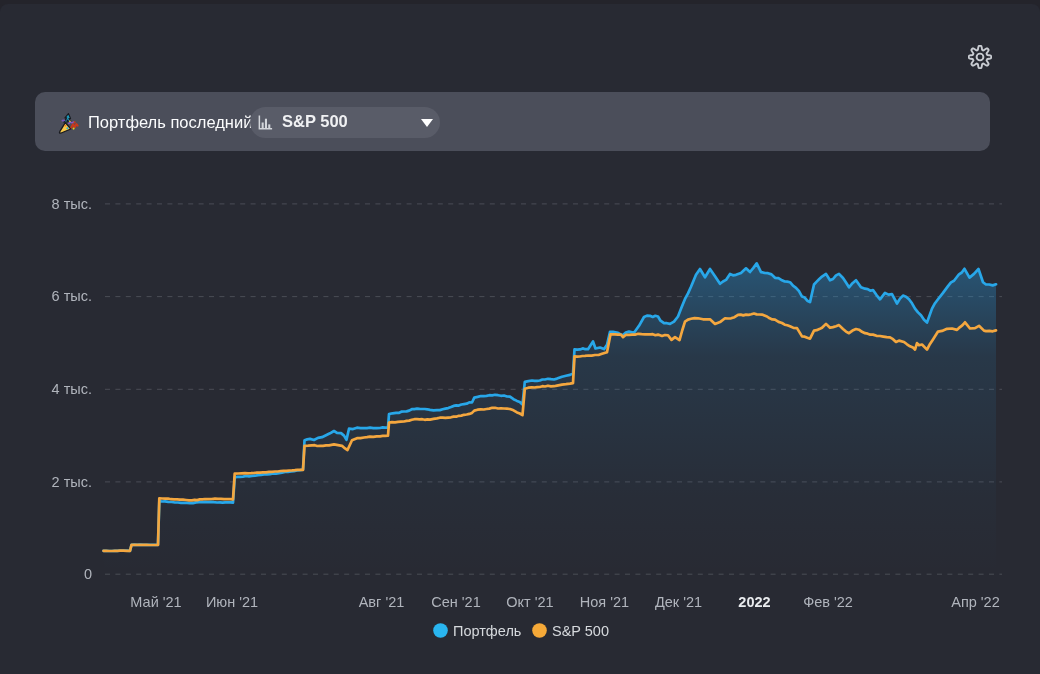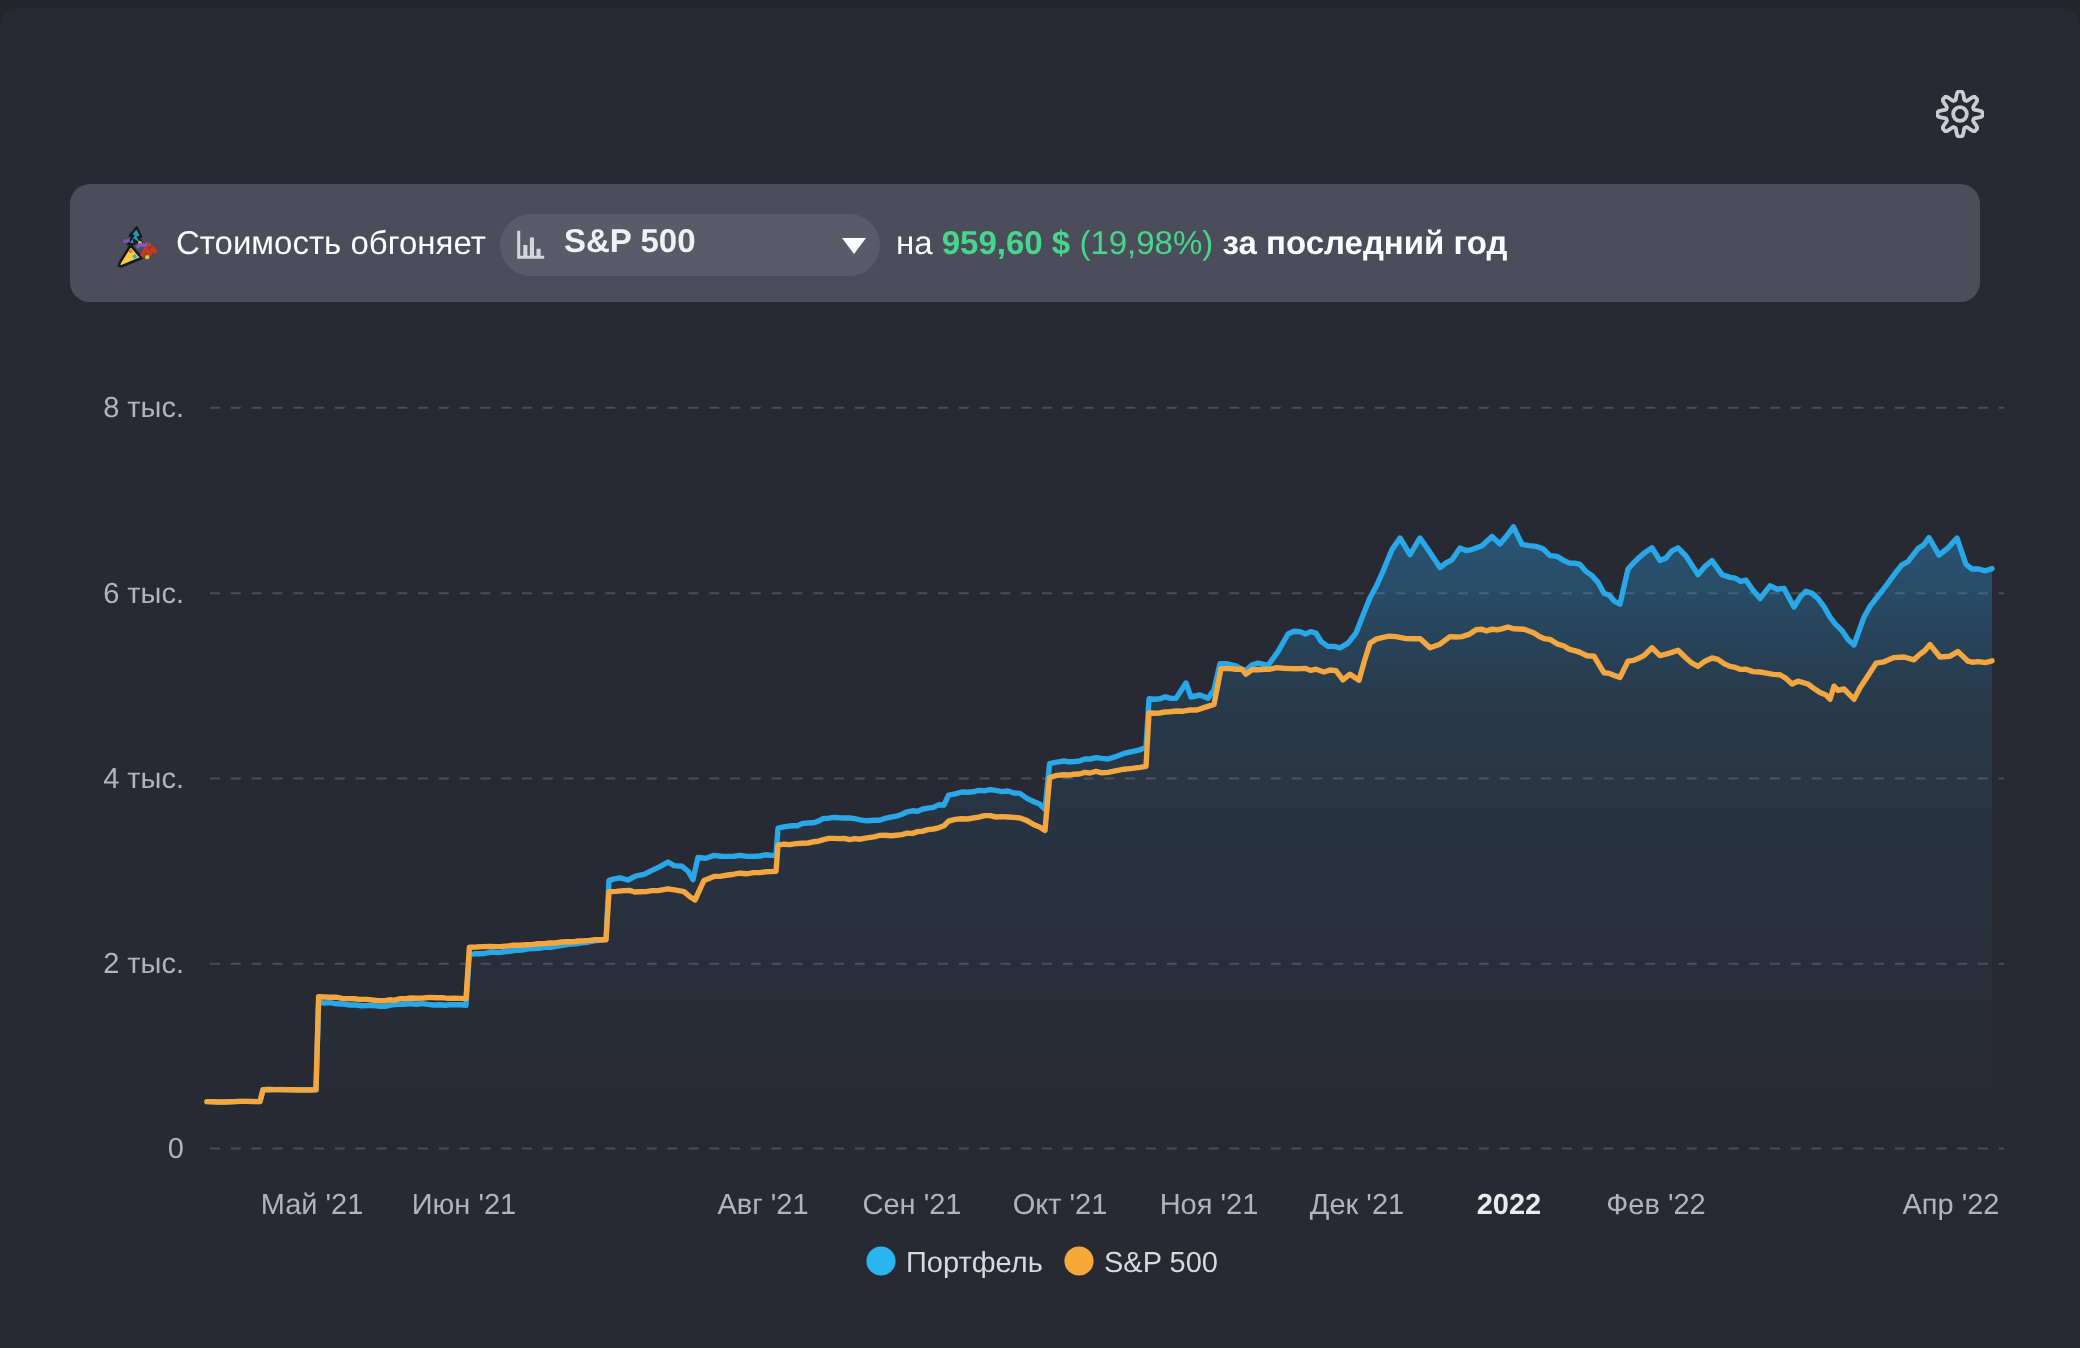--- a/index.html
+++ b/index.html
@@ -33,32 +33,31 @@
 <circle cx="7.3" cy="14.6" r="0.95" fill="#f07c1f"></circle>
 <circle cx="9.4" cy="17.3" r="1.0" fill="#20b4e8"></circle>
 <path d="M10.4 2.6 L6.9 6.9 L8.7 6.8 L5.9 11.2 L9.3 10.9 L9.0 8.9 L11.2 10.6 L13.0 10.4 L10.9 7.6 L12.6 7.4 Z" fill="#1e9abb" stroke="#181a20" stroke-width="1.1" stroke-linejoin="round"></path>
 <rect x="11.2" y="9.6" width="1.7" height="1.7" fill="#e8c820" transform="rotate(20 12 10.4)"></rect>
 <path d="M4.4 9.7 L6.2 9.3" stroke="#7a55c0" stroke-width="1.7" stroke-linecap="round"></path>
 <path d="M10.9 12.4 Q12.3 10.6 13.6 11.6 Q14.6 12.3 15.4 11.0" stroke="#8659c9" stroke-width="1.6" fill="none" stroke-linecap="round"></path>
 <path d="M13.3 16.4 L15.0 13.3 L16.7 16.2 L18.4 13.1 L19.6 14.6" stroke="#c8391b" stroke-width="2.1" fill="none" stroke-linecap="round" stroke-linejoin="round"></path>
 <circle cx="16.6" cy="11.4" r="1.1" fill="#cc3a1a"></circle>
 <circle cx="15.6" cy="17.6" r="1.05" fill="#e3cb1d"></circle>
 </svg>
-<span class="bt t1">Стоимость обгоняет</span>
+<span class="bt t1">Портфель последний</span>
 <div class="pill">
 <svg width="17" height="17" viewBox="0 0 18 18" style="position:absolute;left:7px;top:7.5px" fill="none" stroke="#d3d6db" stroke-width="1.6">
 <path d="M2.5 1.5 V15.5 H16"></path>
 <path d="M6 15 V9" stroke-width="2.2"></path>
 <path d="M9.5 15 V5" stroke-width="2.2"></path>
 <path d="M13 15 V11" stroke-width="2.2"></path>
 </svg>
 <span>S&amp;P 500</span>
 <div class="caret"></div>
 </div>
-<span class="bt t2">на <b class="green">959,60 $</b> <span class="green">(19,98%)</span> <b>за последний год</b></span>
 </div>
 <svg width="1040" height="674" viewBox="0 0 1040 674" style="position:absolute;left:0;top:-4px">
 <defs>
 <linearGradient id="ag" x1="0" y1="0" x2="0" y2="1">
 <stop offset="0" stop-color="#2896d8" stop-opacity="0.40"></stop>
 <stop offset="0.3" stop-color="#2896d8" stop-opacity="0.13"></stop>
 <stop offset="0.75" stop-color="#2896d8" stop-opacity="0.03"></stop>
 <stop offset="1" stop-color="#2896d8" stop-opacity="0"></stop>
 </linearGradient>
 </defs>

